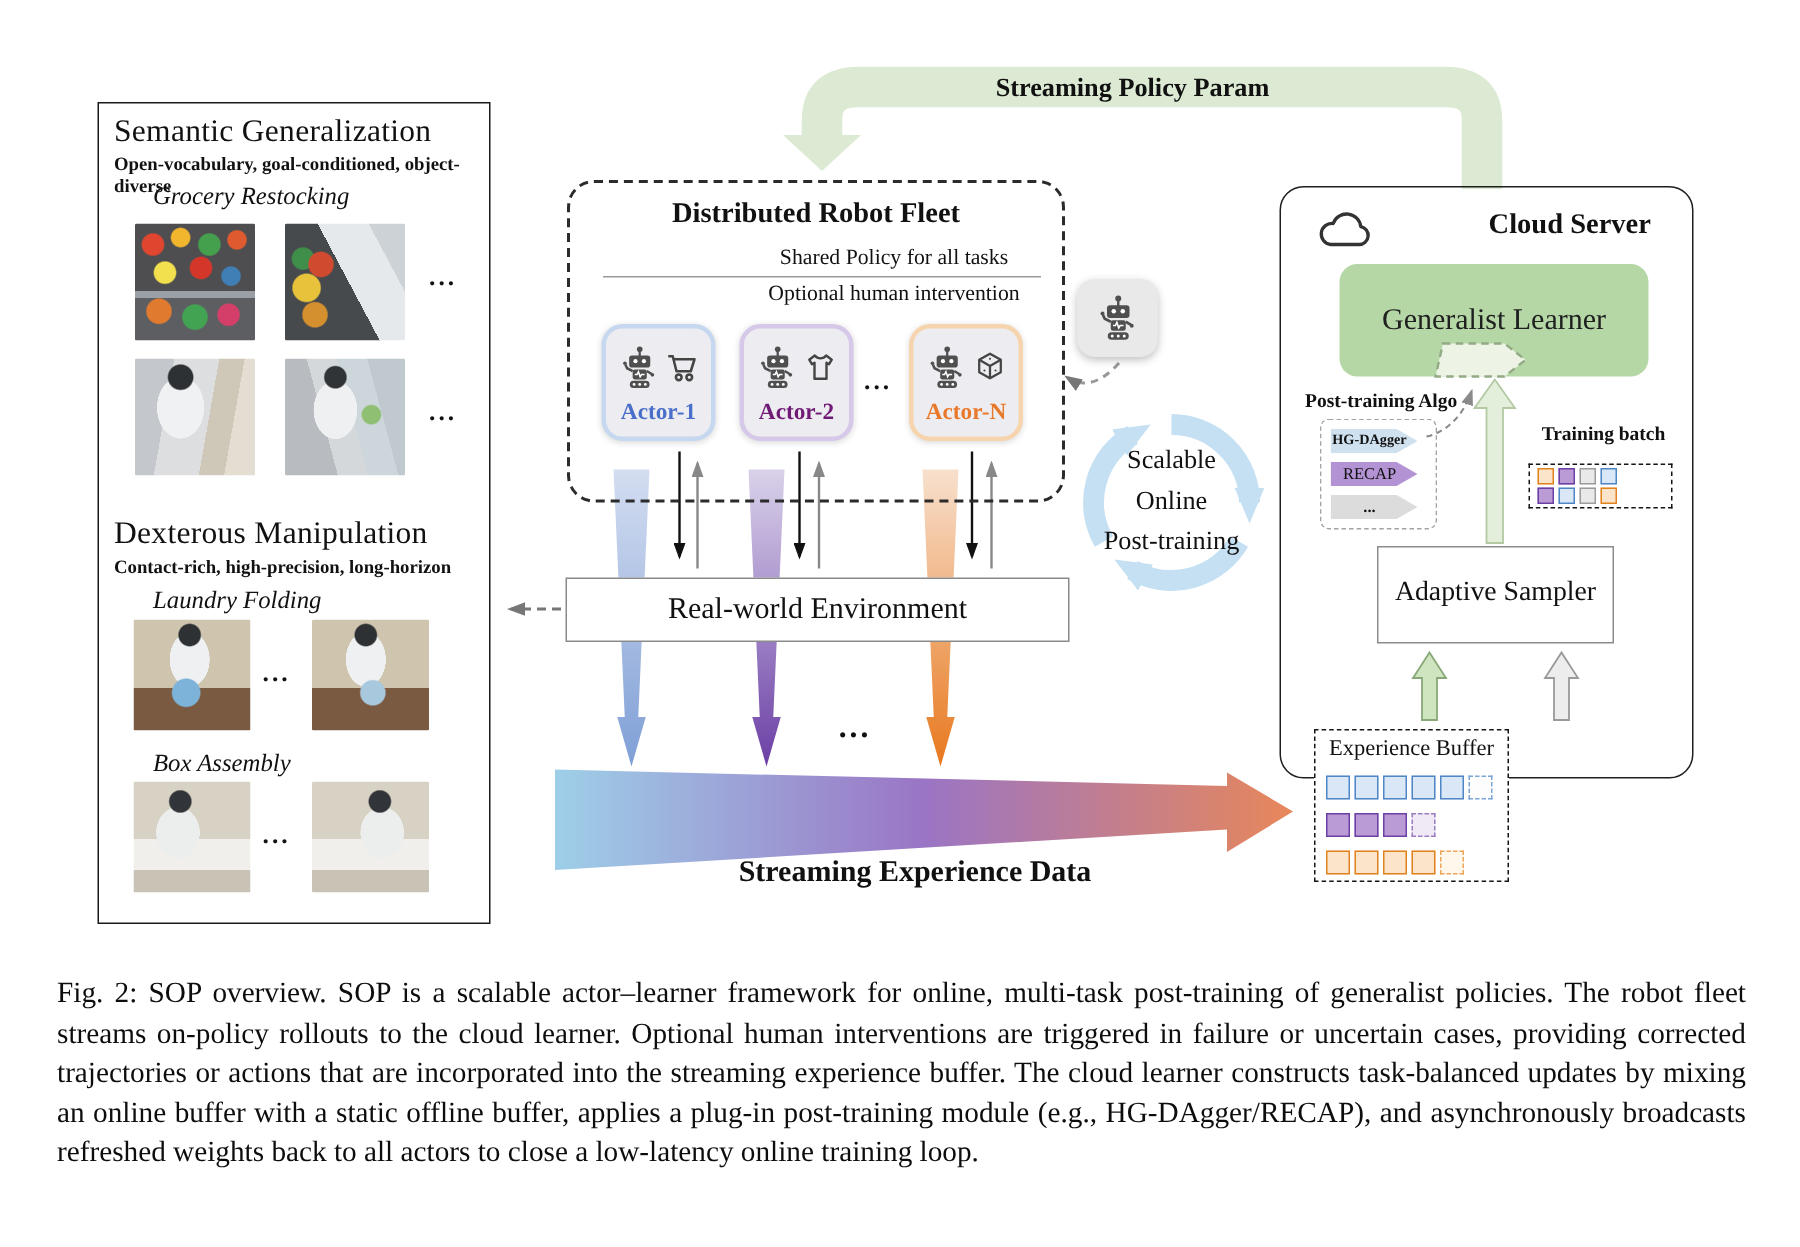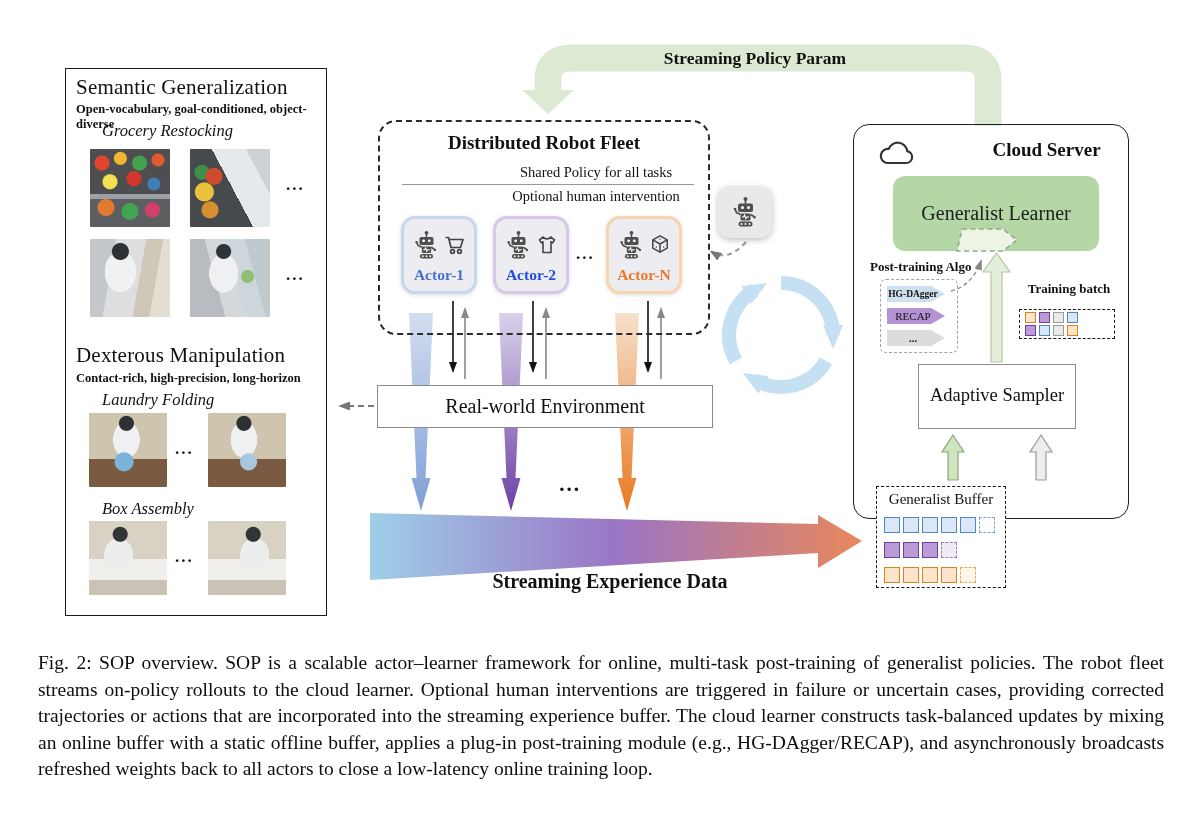--- a/index.html
+++ b/index.html
@@ -277,21 +277,21 @@
     </div>
     <div class="abs actor-card" style="left:113px;top:94px;border-color:#d6c8e8;">
       <div class="actor-icons">
         <svg width="30" height="30">
             <use href="#robot"></use>
           </svg>
         <svg width="24" height="24">
             <use href="#shirt"></use>
           </svg>
       </div>
-      <div class="actor-label" style="color:#1d4ed8;">Actor-2</div>
+      <div class="actor-label" style="color:#701a75;">Actor-2</div>
     </div>
     <div class="abs dots" style="left:196px;top:122px;">...</div>
     <div class="abs actor-card" style="left:226px;top:94px;border-color:#f6d4ad;">
       <div class="actor-icons">
         <svg width="30" height="30">
             <use href="#robot"></use>
           </svg>
         <svg width="24" height="24">
             <use href="#cube"></use>
           </svg>
@@ -305,20 +305,25 @@
         <use href="#robot"></use>
       </svg>
   </div>
 
   <div class="abs env-box">
     <span>Real-world Environment</span>
   </div>
 
   <div class="abs dots" style="left:550px;top:472px;width:40px;text-align:center;font-size:21px;">...</div>
 
+  <div class="abs cycle-text">
+    <div>Scalable</div>
+    <div>Online</div>
+    <div>Post-training</div>
+  </div>
 
   <div class="abs stream-label">Streaming Experience Data</div>
 
   <div class="abs cloud-box">
     <svg class="abs" style="left:22px;top:12px;" width="44" height="30">
         <use href="#cloud"></use>
       </svg>
     <div class="abs cloud-title">Cloud Server</div>
 
     <div class="abs learner">
@@ -345,21 +350,21 @@
           <span class="sq gray small"></span>
           <span class="sq orange small"></span>
         </div>
     </div>
 
     <div class="abs sampler">
       <span>Adaptive Sampler</span>
     </div>
 
     <div class="abs buffer exp-buffer">
-      <div class="abs buffer-title">Generalist Buffer</div>
+      <div class="abs buffer-title">Experience Buffer</div>
       <div class="abs sq-row" style="left:7px;top:30px;">
           <span class="sq blue "></span>
           <span class="sq blue "></span>
           <span class="sq blue "></span>
           <span class="sq blue "></span>
           <span class="sq blue "></span>
           <span class="sq blue-dot "></span>
         </div>
       <div class="abs sq-row" style="left:7px;top:55px;">
           <span class="sq purple "></span>

